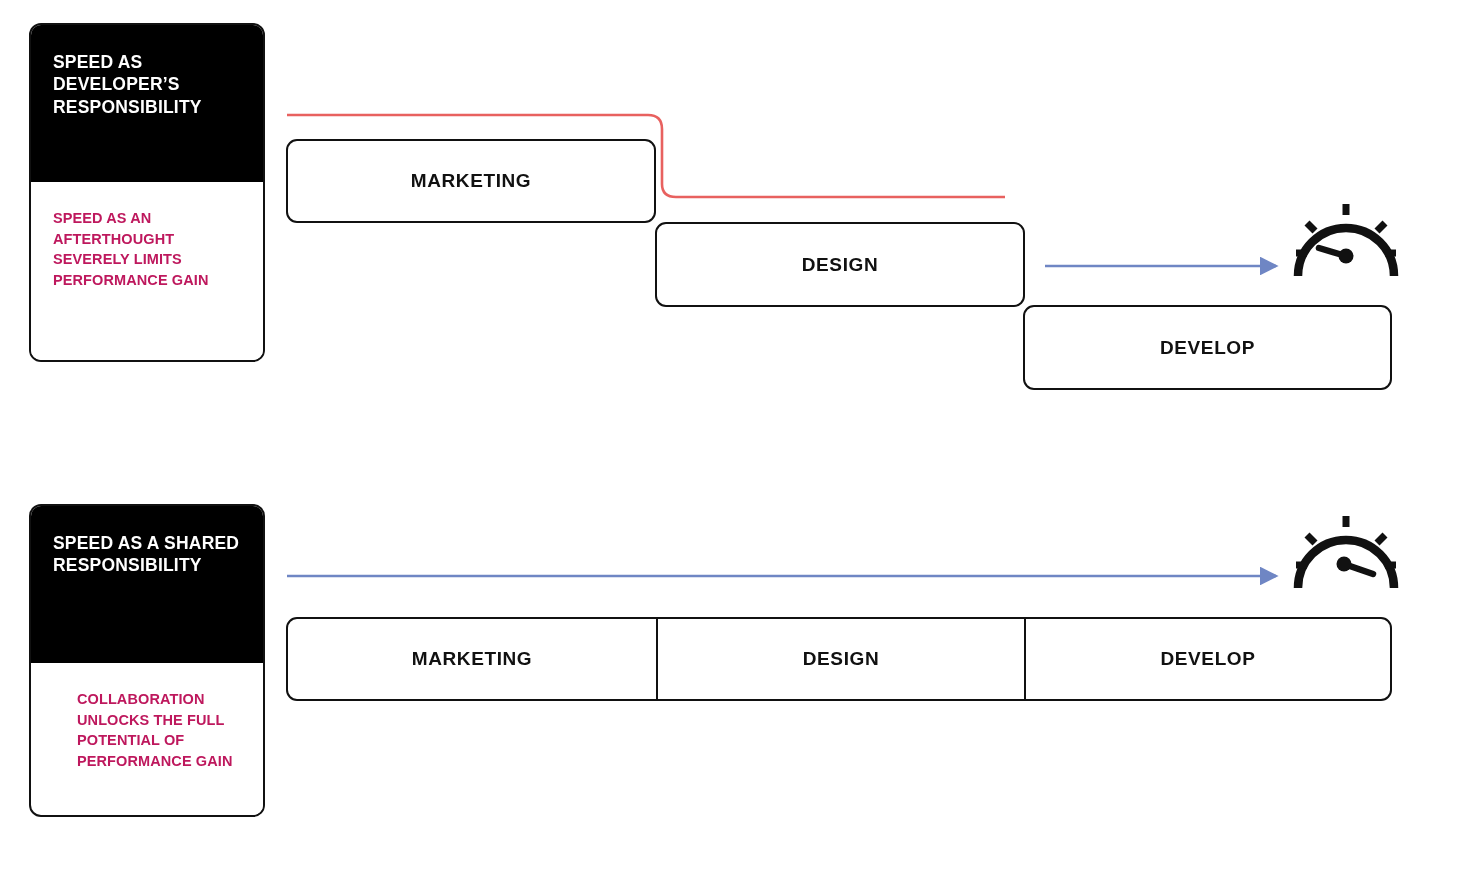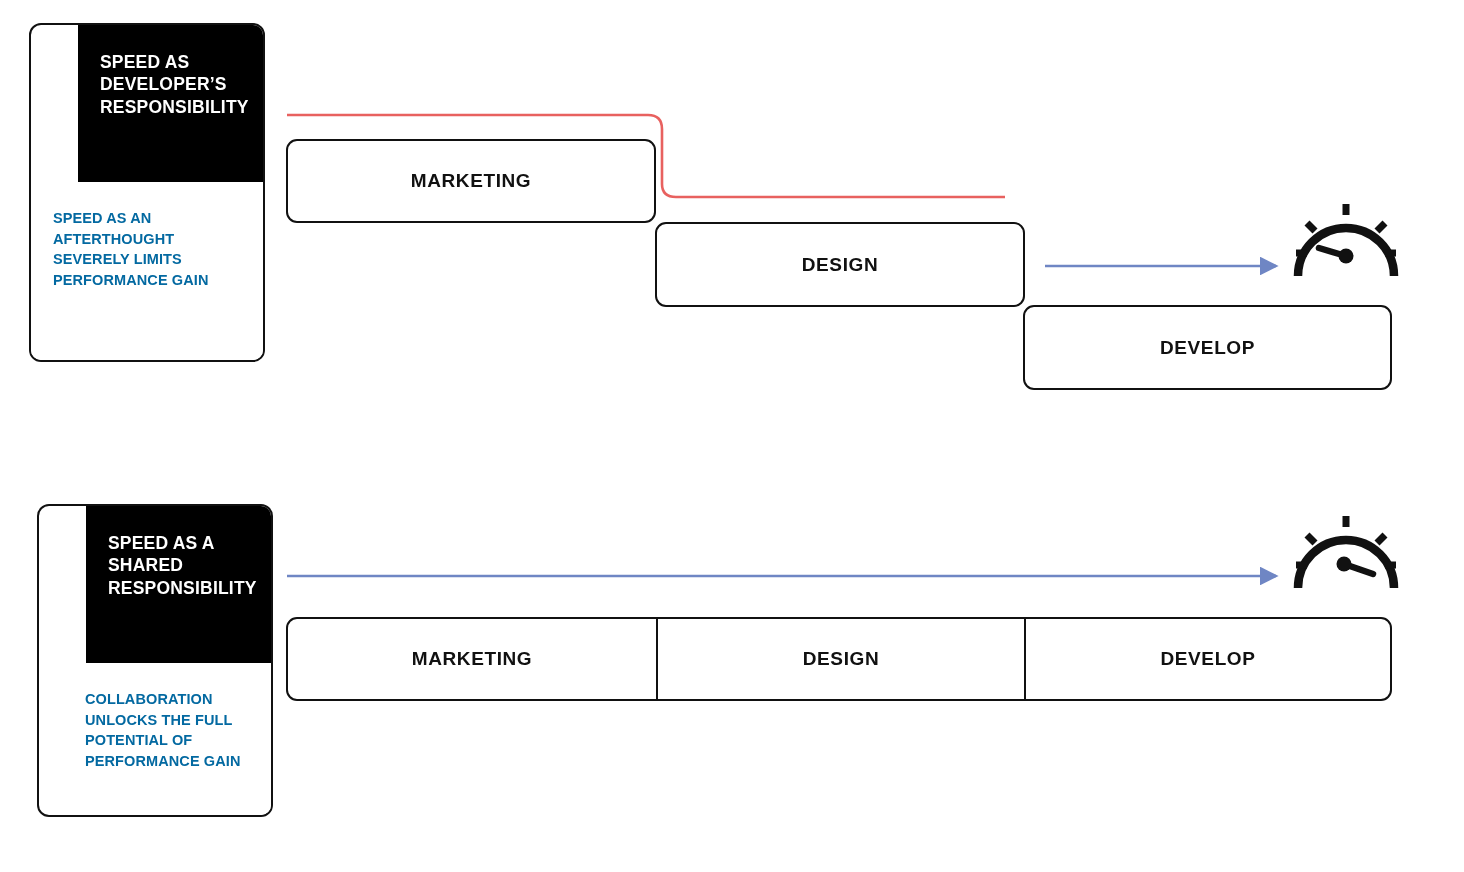--- a/index.html
+++ b/index.html
@@ -27,35 +27,34 @@
     background: #ffffff;
   }
   .legend-card .card-head {
     background: #000000;
     color: #ffffff;
     padding: 26px 22px 24px 22px;
     font-size: 17.5px;
     font-weight: bold;
     line-height: 1.28;
     letter-spacing: 0.2px;
-    margin-left: 47px;
   }
   .legend-card .card-body {
     background: #ffffff;
-    color: #0369a1;
+    color: #be185d;
     padding: 26px 22px 28px 22px;
     font-size: 14.5px;
     font-weight: bold;
     line-height: 1.42;
     letter-spacing: 0.1px;
   }
   #legend-card-1 { left: 29px; top: 23px; }
   #legend-card-1 .card-head { height: 157px; }
   #legend-card-1 .card-body { height: 178px; }
-  #legend-card-2 { left: 37px; top: 504px; }
+  #legend-card-2 { left: 29px; top: 504px; }
   #legend-card-2 .card-head { height: 157px; }
   #legend-card-2 .card-body { height: 152px; margin-left: 24px; }
 
   
   .stage-box {
     position: absolute;
     border: 2.5px solid #111111;
     border-radius: 11px;
     background: #ffffff;
     display: flex;

